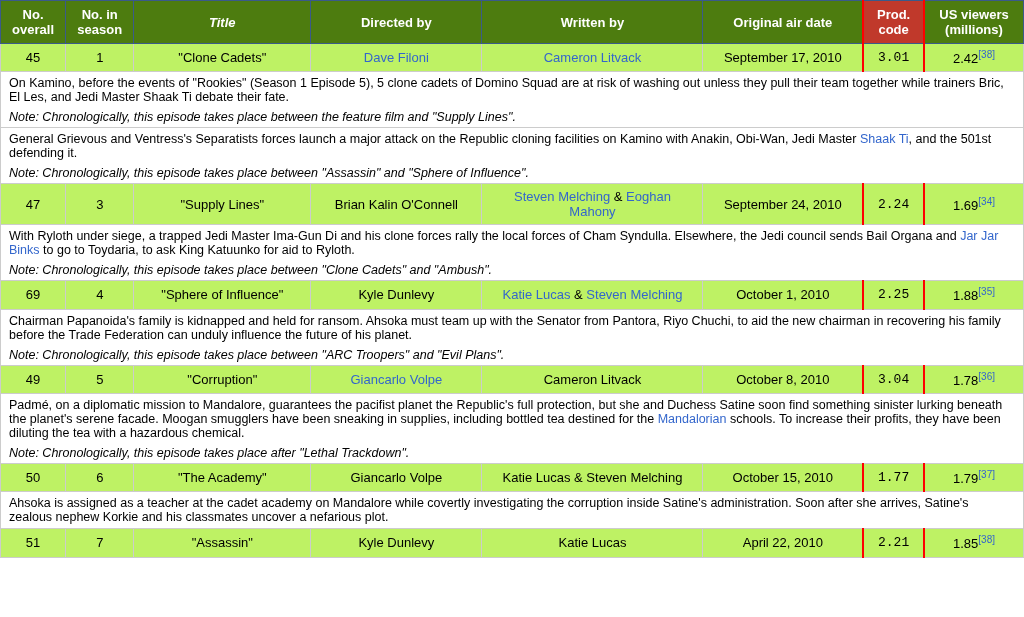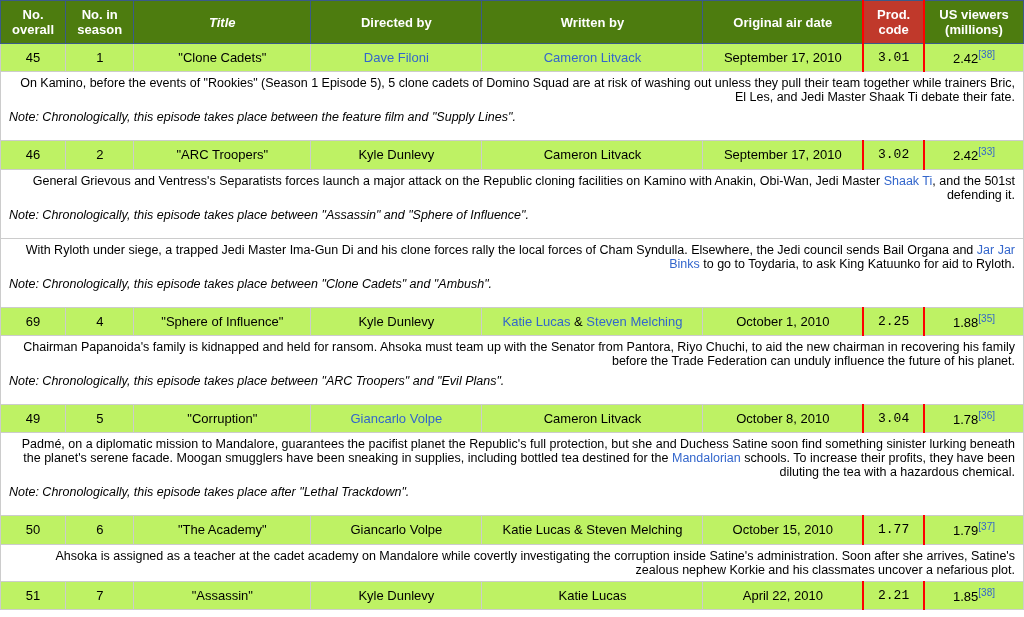--- a/index.html
+++ b/index.html
@@ -13,30 +13,30 @@
       text-align: center;
       font-size: 13px;
     }
     td {
       padding: 5px 8px;
       border: 1px solid #ccc;
       text-align: center;
       vertical-align: middle;
     }
     .desc-row td {
-      text-align: right;
+      text-align: left;
       border-top: none;
       border-bottom: none;
       padding: 4px 8px;
       font-size: 12.5px;
     }
     .note-row td {
       text-align: left;
       border-top: none;
-      padding: 2px 8px 16px 8px;
+      padding: 2px 8px 3px 8px;
       font-style: italic;
       font-size: 12.5px;
     }
     .prod-col {
       background-color: #fff0f0;
       border-left: 2px solid red !important;
       border-right: 2px solid red !important;
       font-family: Liberation Mono, monospace;
     }
     .prod-col-header {
@@ -74,35 +74,35 @@
         <td>September 17, 2010</td>
         <td class="prod-col">3.01</td>
         <td>2.42<sup><a href="#">[38]</a></sup></td>
       </tr>
       <tr class="desc-row">
         <td colspan="8">On Kamino, before the events of "Rookies" (Season 1 Episode 5), 5 clone cadets of Domino Squad are at risk of washing out unless they pull their team together while trainers Bric, El Les, and Jedi Master Shaak Ti debate their fate.</td>
       </tr>
       <tr class="note-row">
         <td colspan="8">Note: Chronologically, this episode takes place between the feature film and "Supply Lines".</td>
       </tr>
-      <tr class="ep-row">
-        <td>46</td>
-        <td>2</td>
-        <td>"ARC Troopers"</td>
-        <td>Kyle Dunlevy</td>
-        <td>Cameron Litvack</td>
-        <td>September 17, 2010</td>
-        <td class="prod-col">3.02</td>
-        <td>2.42<sup><a href="#">[33]</a></sup></td>
-      </tr>
       <tr class="desc-row">
         <td colspan="8">General Grievous and Ventress's Separatists forces launch a major attack on the Republic cloning facilities on Kamino with Anakin, Obi-Wan, Jedi Master <a href="#">Shaak Ti</a>, and the 501st defending it.</td>
       </tr>
       <tr class="note-row">
         <td colspan="8">Note: Chronologically, this episode takes place between "Assassin" and "Sphere of Influence".</td>
+      </tr>
+      <tr class="ep-row">
+        <td>47</td>
+        <td>3</td>
+        <td>"Supply Lines"</td>
+        <td>Brian Kalin O'Connell</td>
+        <td><a href="#">Steven Melching</a> &amp; <a href="#">Eoghan Mahony</a></td>
+        <td>September 24, 2010</td>
+        <td class="prod-col">2.24</td>
+        <td>1.69<sup><a href="#">[34]</a></sup></td>
       </tr>
       <tr class="desc-row">
         <td colspan="8">With Ryloth under siege, a trapped Jedi Master Ima-Gun Di and his clone forces rally the local forces of Cham Syndulla. Elsewhere, the Jedi council sends Bail Organa and <a href="#">Jar Jar Binks</a> to go to Toydaria, to ask King Katuunko for aid to Ryloth.</td>
       </tr>
       <tr class="note-row">
         <td colspan="8">Note: Chronologically, this episode takes place between "Clone Cadets" and "Ambush".</td>
       </tr>
       <tr class="ep-row">
         <td>69</td>
         <td>4</td>

